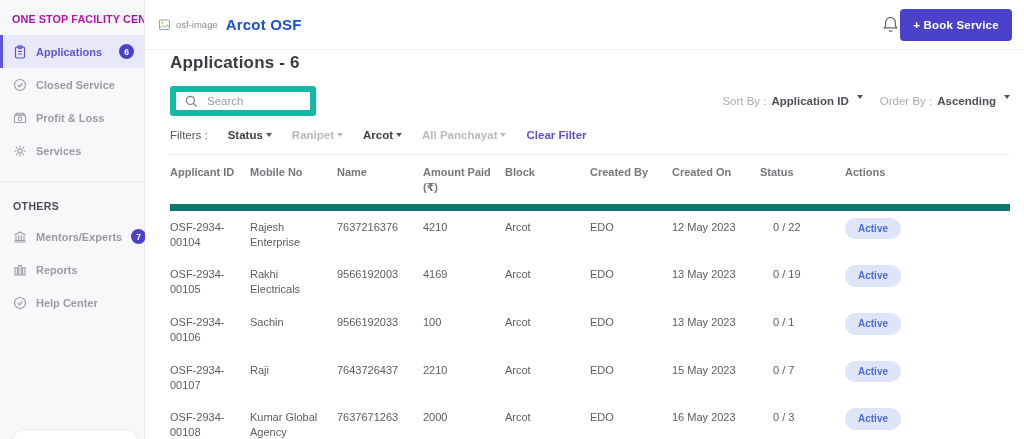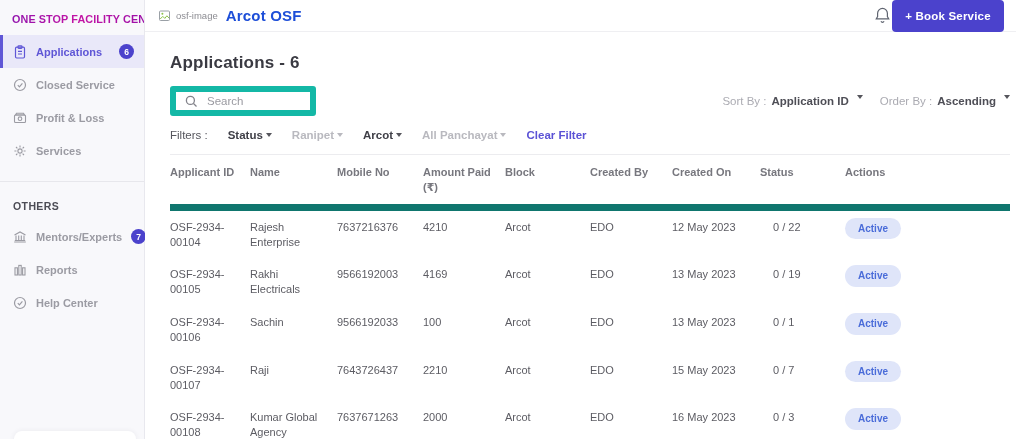--- a/index.html
+++ b/index.html
@@ -19,21 +19,21 @@
   .nav-item.active{background:#e9e8f9;color:#5f56d6;}
   .nav-item.active::before{content:"";position:absolute;left:0;top:0;bottom:0;width:3px;background:#5f56d6;}
   .nicon{display:flex;align-items:center;flex:0 0 auto;}
   .nbadge{margin-left:auto;min-width:15px;height:15px;border-radius:50%;background:#4b42cc;color:#fff;
     font-size:8.5px;font-weight:700;display:flex;align-items:center;justify-content:center;}
   .side-divider{height:1px;background:#e7e7ec;margin-top:14px;}
   .others-label{padding:18px 13px 8px;font-size:10.5px;font-weight:700;color:#4c4c55;letter-spacing:.4px;}
   .side-bottom-card{position:absolute;left:14px;width:122px;height:16px;bottom:-8px;
     background:#ffffff;border-radius:8px;box-shadow:0 0 5px rgba(60,60,90,.08);}
   
-  .topbar{position:absolute;left:145px;right:8px;top:0;height:32px;background:#fff;
+  .topbar{position:absolute;left:145px;right:0;top:0;height:50px;background:#fff;
     border-bottom:1px solid #efeff2;display:flex;align-items:center;padding:0 10px 0 14px;box-sizing:border-box;}
   .logo-wrap{display:flex;align-items:center;gap:4px;}
   .logo-alt{font-size:9.5px;color:#8c8c92;}
   .osf-title{font-size:15px;font-weight:700;color:#1d4ed8;margin-left:8px;letter-spacing:.2px;}
   .topbar-right{margin-left:auto;display:flex;align-items:center;padding-right:2px;}
   .bell{cursor:pointer;display:flex;}
   .book-btn{background:#4b42cc;color:#fff;border:none;border-radius:4px;height:32px;width:112px;
     font-size:11.5px;font-weight:700;cursor:pointer;font-family:inherit;letter-spacing:.2px;}
   
   .main{position:absolute;left:145px;top:51px;right:0;bottom:0;background:#fff;
@@ -220,22 +220,22 @@
     <span class="filter muted">
       <span>All Panchayat</span>
       <span class="caret"></span>
     </span>
     <a class="clear-filter">Clear Filter</a>
   </div>
 
   <div class="tablewrap">
     <div class="thead">
       <div class="td">Applicant ID</div>
+      <div class="td">Mobile No</div>
       <div class="td">Name</div>
-      <div class="td">Mobile No</div>
       <div class="td">Amount Paid (₹)</div>
       <div class="td">Block</div>
       <div class="td">Created By</div>
       <div class="td">Created On</div>
       <div class="td">Status</div>
       <div class="td">Actions</div>
     </div>
     <div class="tbody">
   <div class="trow">
     <div class="td">OSF-2934-00104</div>

